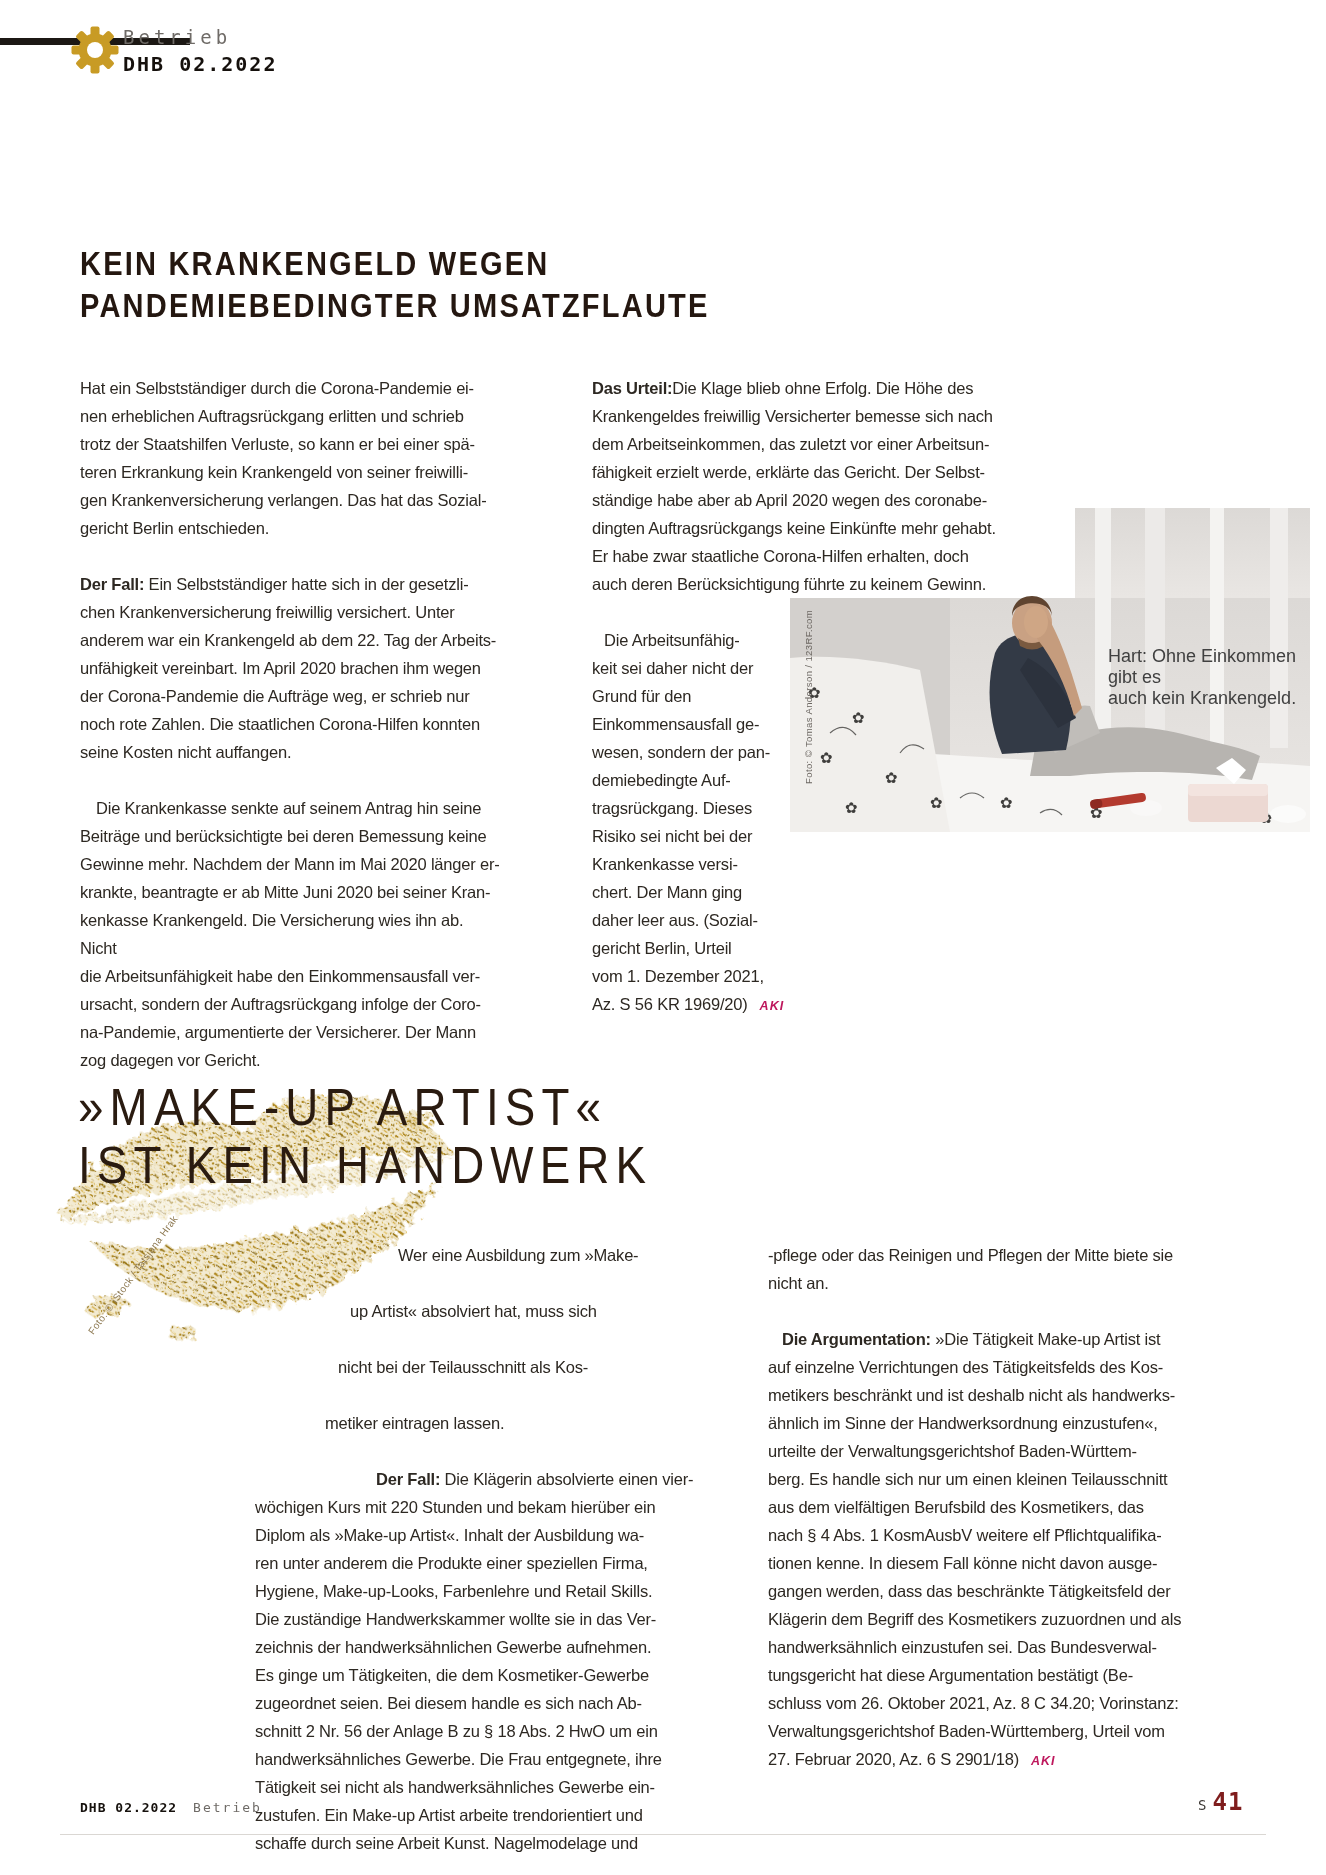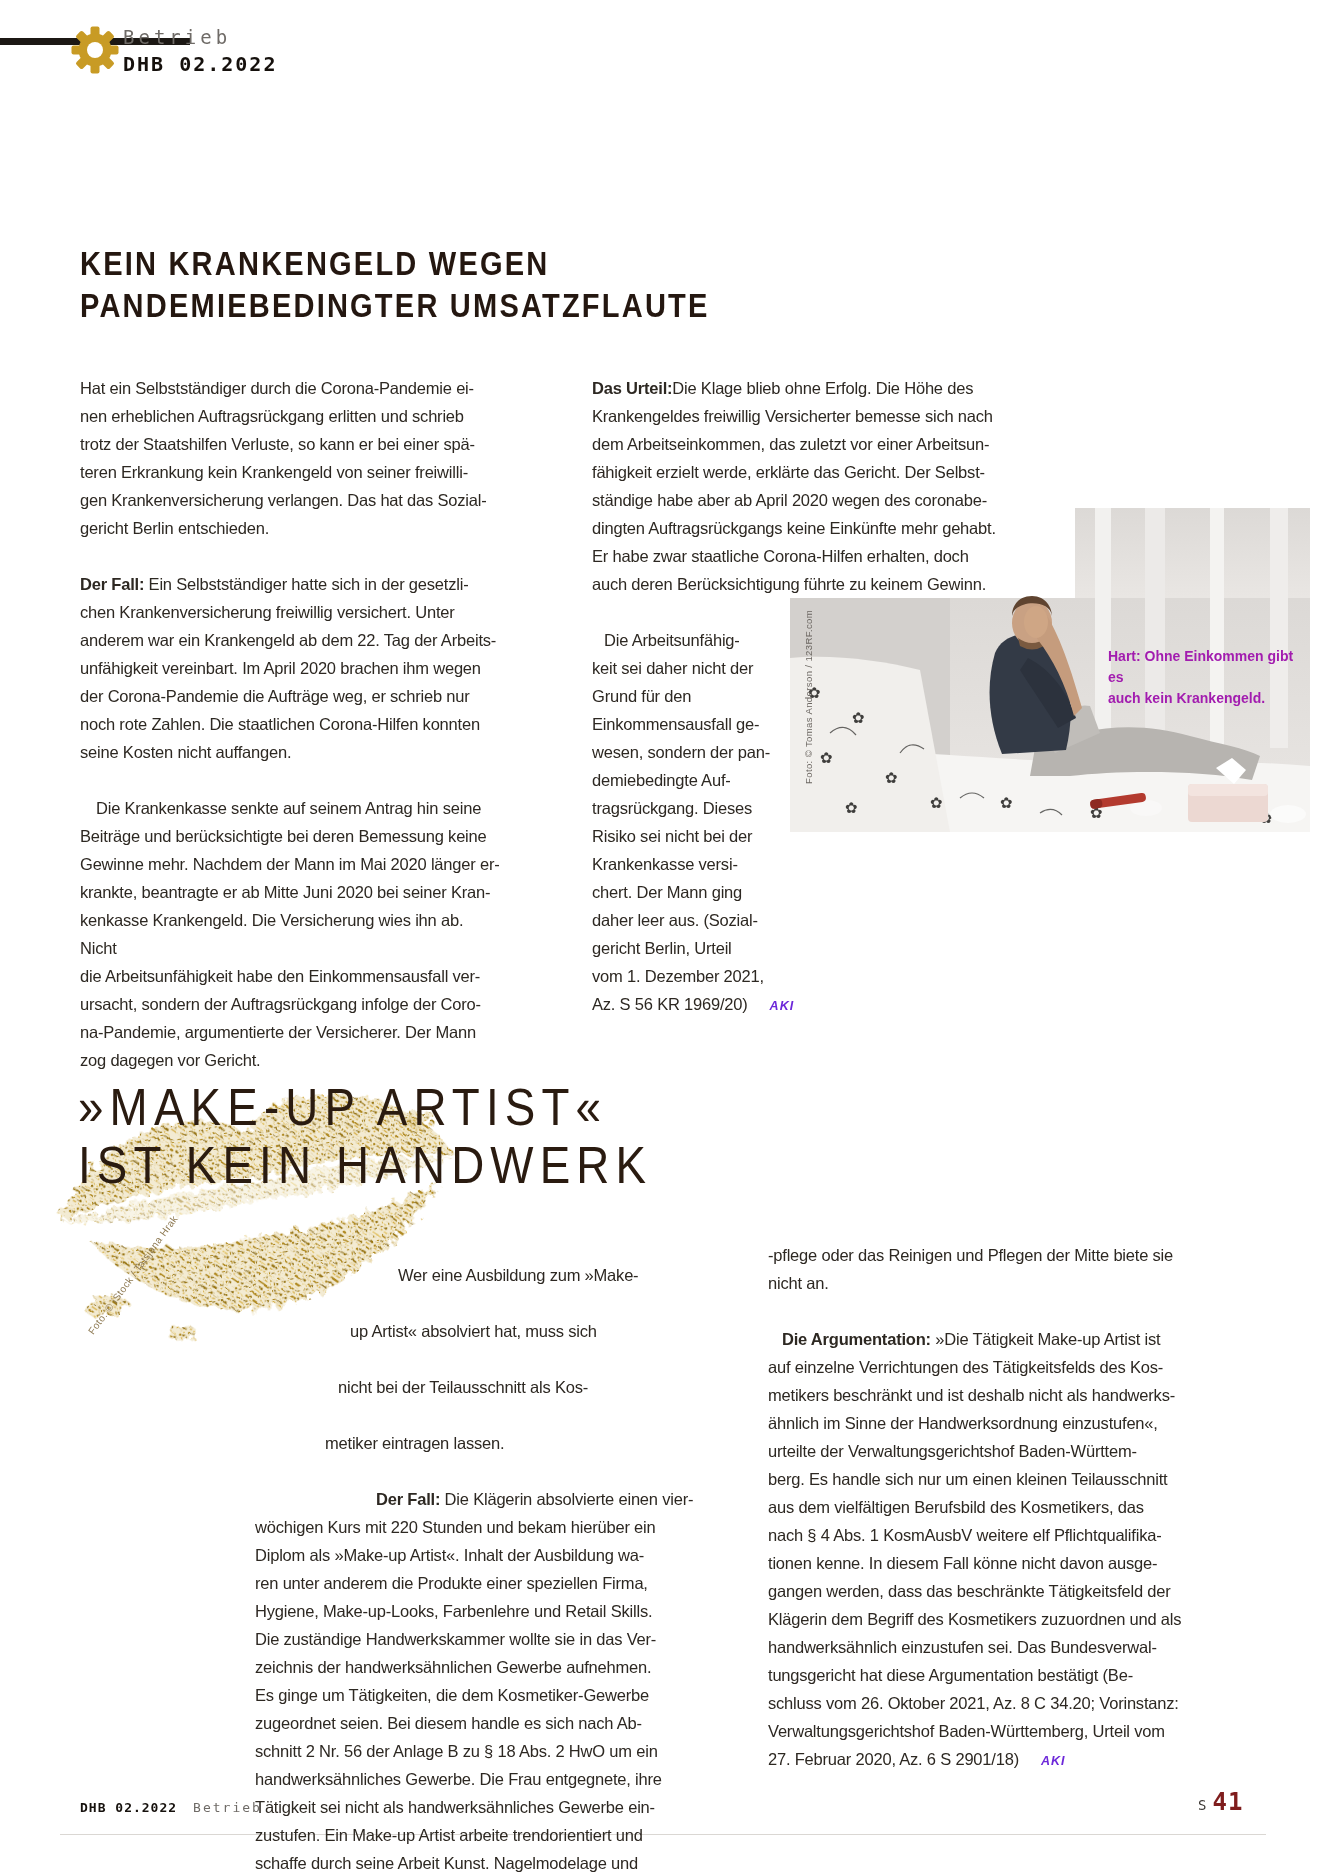--- a/index.html
+++ b/index.html
@@ -17,40 +17,40 @@
   .h1{position:absolute;left:80px;top:243px;color:#241710;font-weight:bold;font-size:33px;
       line-height:42px;letter-spacing:2.5px;transform:scaleX(.88);transform-origin:0 0;white-space:nowrap;}
   .h2{position:absolute;left:78px;top:1078px;color:#2a1b10;font-weight:400;font-size:52px;
       line-height:58px;letter-spacing:7px;transform:scaleX(.88);transform-origin:0 0;white-space:nowrap;z-index:3;}
 
   
   .body-text{font-size:16.5px;line-height:28px;color:#2d2822;letter-spacing:-0.2px;white-space:pre-line;}
   .body-text p{margin:0;}
   .lead{font-weight:bold;}
   .indent{text-indent:16px;}
-  .author{font-style:italic;font-weight:bold;font-size:12.5px;letter-spacing:1px;color:#6d28d9;margin-left:22px;}
+  .author{font-style:italic;font-weight:bold;font-size:12.5px;letter-spacing:1px;color:#be185d;margin-left:12px;}
 
   .a1c1{position:absolute;left:80px;top:346px;width:420px;}
   .a1c2{position:absolute;left:592px;top:346px;width:482px;}
   .a1c2 .narrow{width:212px;text-indent:12px;}
 
   
   .photo{position:absolute;left:790px;top:508px;width:520px;height:324px;z-index:1;}
-  .photo-caption{position:absolute;left:1108px;top:646px;width:200px;font-size:14px;font-weight:bold;
-                 line-height:21px;color:#a21caf;white-space:pre-line;z-index:2;}
+  .photo-caption{position:absolute;left:1108px;top:646px;width:200px;font-size:18px;font-weight:normal;
+                 line-height:21px;color:#404040;white-space:pre-line;z-index:2;}
   .photo-credit{position:absolute;left:803px;top:784px;transform:rotate(-90deg);transform-origin:0 0;
                 font-size:9.5px;color:#6b6661;letter-spacing:.4px;white-space:nowrap;z-index:2;}
 
   
   .lips{position:absolute;left:28px;top:1028px;width:460px;height:315px;z-index:1;}
   .lips-credit{position:absolute;left:86px;top:1330px;transform:rotate(-54deg);transform-origin:0 0;
                font-size:10px;color:#8d7952;letter-spacing:.4px;white-space:nowrap;z-index:2;}
   .a2c1{position:absolute;left:255px;top:1213px;width:520px;z-index:2;}
   .a2c2{position:absolute;left:768px;top:1213px;width:450px;}
-  .il0{margin-left:143px;margin-top:20px;} .il1{margin-left:95px;} .il2{margin-left:83px;} .il3{margin-left:70px;}
+  .il0{margin-left:143px;} .il1{margin-left:95px;} .il2{margin-left:83px;} .il3{margin-left:70px;}
   .fall{text-indent:121px;}
   .a2c2 .indent2{text-indent:14px;}
 
   
   .footer-left{position:absolute;left:80px;top:1800px;font-family:"DejaVu Sans Mono",monospace;font-size:13px;}
   .footer-issue{font-weight:bold;color:#16110d;letter-spacing:1px;}
   .footer-section{color:#6f6b67;letter-spacing:2px;margin-left:16px;}
   .footer-right{position:absolute;left:1198px;top:1788px;font-family:"DejaVu Sans Mono",monospace;}
   .footer-s{font-size:14px;color:#3a3632;margin-right:6px;vertical-align:baseline;}
   .footer-num{font-size:24px;font-weight:bold;color:#7f1d1d;letter-spacing:1px;}

